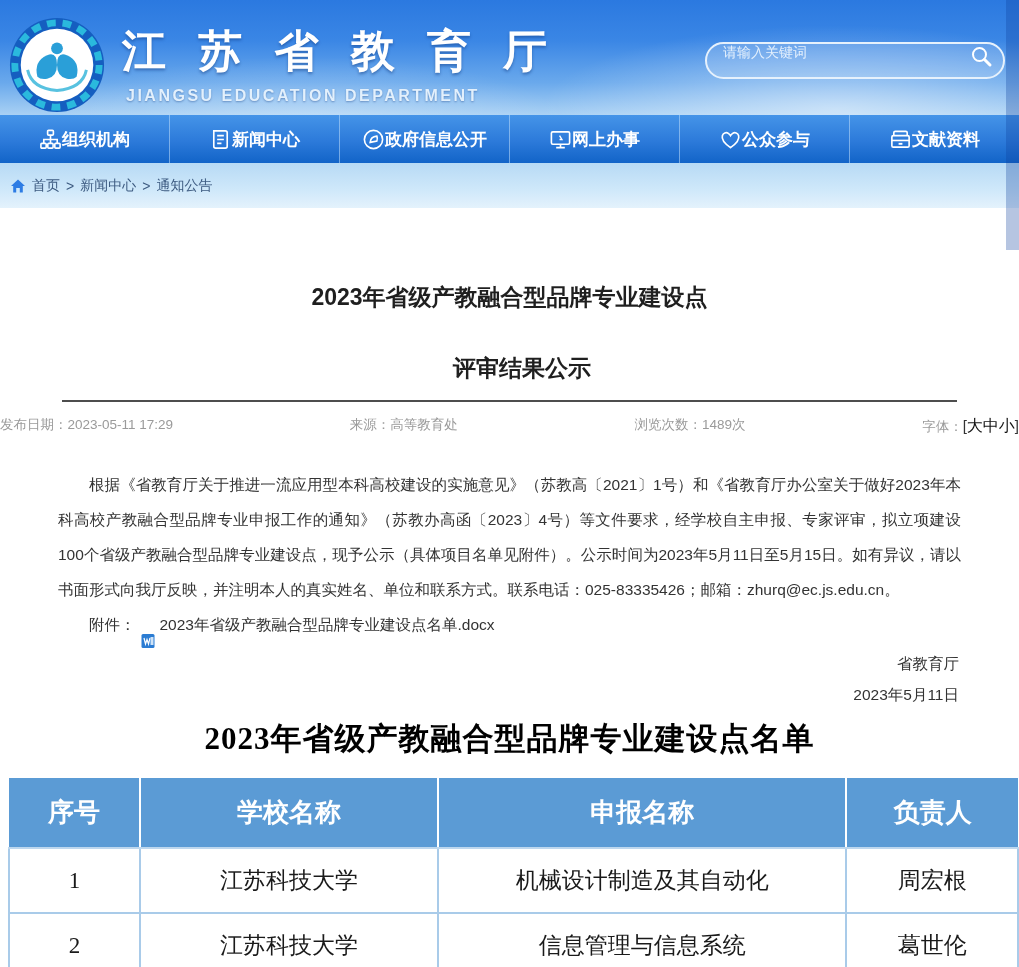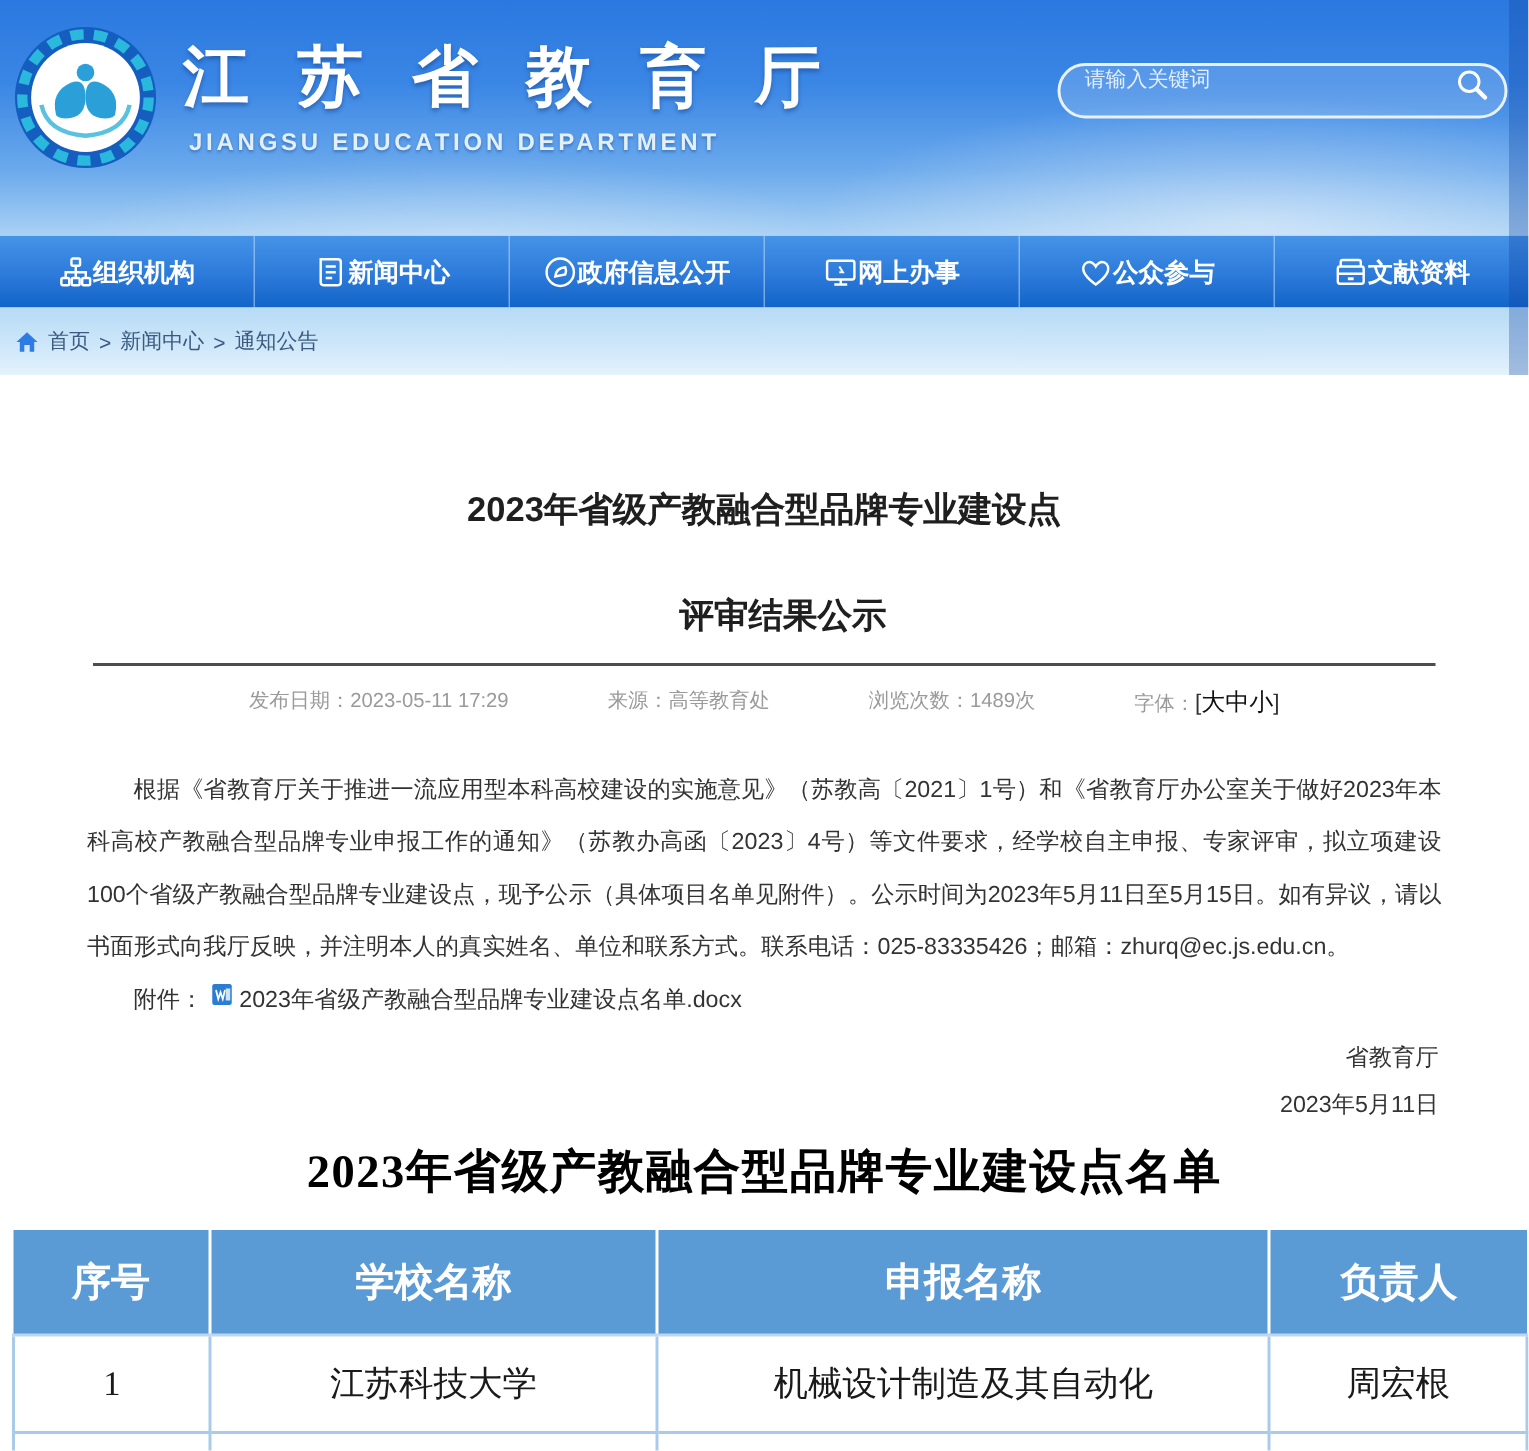--- a/index.html
+++ b/index.html
@@ -2,21 +2,21 @@
 <html><head>
 <meta charset="utf-8">
 <style>
   * { margin:0; padding:0; box-sizing:border-box; }
   html,body { width:1019px; height:967px; overflow:hidden; }
   body { font-family:"Liberation Sans", sans-serif; background:#fff; position:relative; }
   .page { width:1019px; height:967px; position:relative; overflow:hidden; }
 
   
   .site-header {
-    height:157px; position:relative;
+    height:115px; position:relative;
     background:
       radial-gradient(ellipse 420px 120px at 82% 95%, rgba(255,255,255,.45), rgba(255,255,255,0) 70%),
       radial-gradient(ellipse 380px 100px at 30% 110%, rgba(255,255,255,.30), rgba(255,255,255,0) 70%),
       linear-gradient(180deg,#2b79e0 0%, #3a86e5 35%, #6aa9ec 72%, #a9d1f4 100%);
   }
   .edge-strip { position:absolute; right:0; top:0; width:13px; height:250px; background:rgba(13,64,155,.30); z-index:5; }
   .logo-wrap { position:absolute; left:8px; top:16px; width:98px; height:98px; }
   .title-block { position:absolute; left:122px; top:22px; }
   .site-title { color:#fff; font-size:44px; font-weight:bold; letter-spacing:10px; text-shadow:0 2px 3px rgba(10,50,120,.45); }
   .site-subtitle { color:#e3f0fc; font-size:16px; font-weight:bold; letter-spacing:2.5px; margin-top:6px; margin-left:4px; text-shadow:0 1px 2px rgba(10,50,120,.4); }
@@ -56,32 +56,32 @@
   .crumb-sep { color:#3c5a80; }
   .home-ico { width:16px; height:16px; display:inline-block; }
 
   
   .content { background:#fff; }
   .art-title { text-align:center; color:#1f1f1f; font-size:23px; font-weight:600; }
   .art-title.line1 { padding-top:74px; }
   .art-title.line2 { margin-top:40px;margin-left:25px; }
   .meta-rule { border-top:2px solid #4d4d4d; margin:16px 62px 0 62px; }
   .meta-row {
-    display:flex; justify-content:center; gap:66px; margin-top:14px;
+    display:flex; justify-content:space-between; gap:66px; margin-top:14px;
     font-size:13.5px; color:#9a9a9a;
   }
   .meta-item { white-space:nowrap; }
   .font-sizer { color:#9a9a9a; }
   .font-sizer .bracket { color:#333; font-size:15px; }
   .font-sizer a { color:#111; font-size:16px; text-decoration:none; cursor:pointer; }
   .art-body {
     margin:30px 58px 0 58px; font-size:15.5px; color:#333;
     line-height:35px; text-align:justify; text-indent:2em;
   }
-  .attach-row { margin:0 58px; padding-left:2em; line-height:35px; font-size:15.5px; color:#333; display:flex; align-items:flex-start; gap:4px; }
+  .attach-row { margin:0 58px; padding-left:2em; line-height:35px; font-size:15.5px; color:#333; display:flex; align-items:flex-end; gap:4px; }
   .attach-row a { color:#333; text-decoration:none; cursor:pointer; }
   .doc-ico { width:16px; height:16px; display:inline-block; }
   .signature { text-align:right; margin-right:60px; font-size:15.5px; color:#333; line-height:31px; margin-top:6px; }
 
   
   .list-title { text-align:center; font-family:"Liberation Serif", serif; font-weight:bold; font-size:31px; color:#000; margin-top:8px; letter-spacing:1px; }
   table.roster { border-collapse:collapse; margin-left:8px; width:calc(100% - 8px); margin-top:18px; table-layout:fixed; }
   table.roster th {
     background:#5b9bd5; color:#fff; font-weight:bold;
     font-family:"Liberation Serif", serif; font-size:26px;

